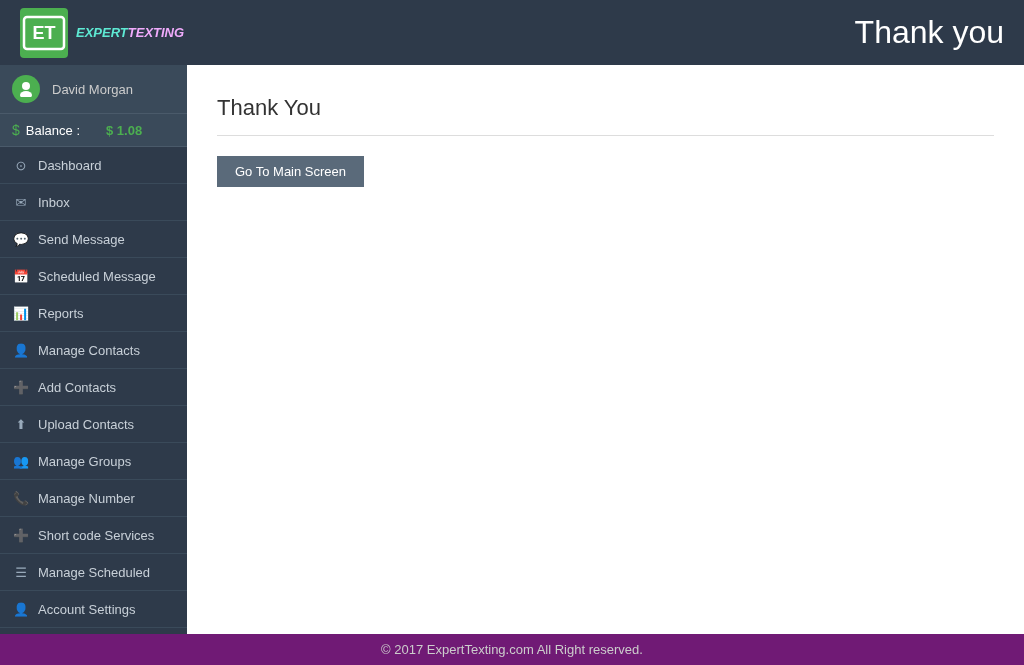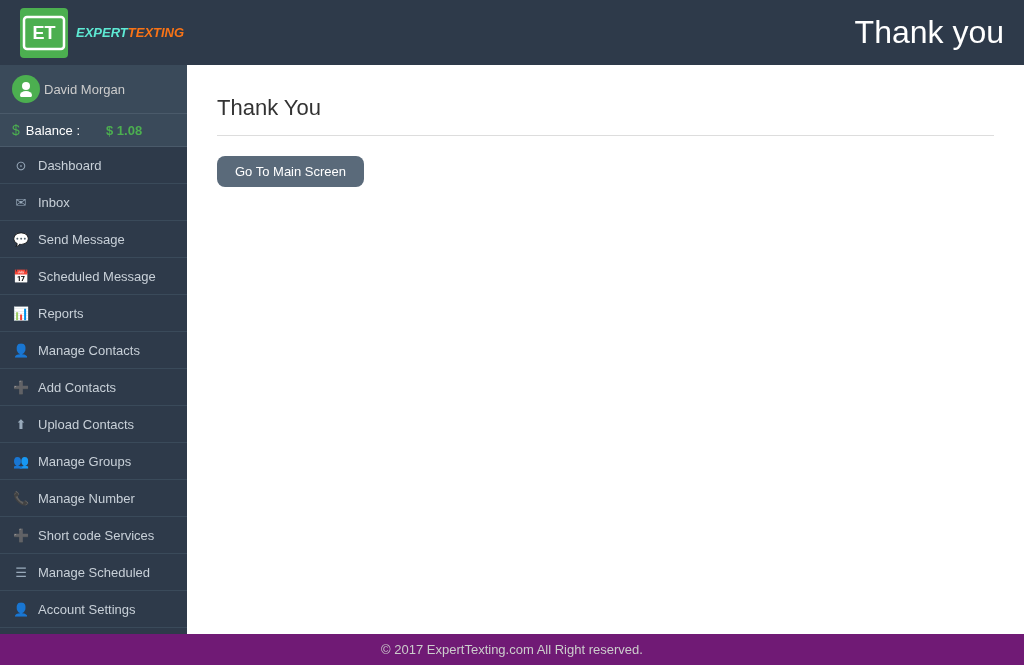--- a/index.html
+++ b/index.html
@@ -68,21 +68,21 @@
       flex-shrink: 0;
       display: flex;
       flex-direction: column;
       overflow-y: auto;
     }
     .sidebar-user {
       background: #3a4a5a;
       padding: 10px 12px;
       display: flex;
       align-items: center;
-      gap: 4px;
+      gap: 12px;
       border-bottom: 1px solid #4a5a6a;
     }
     .user-avatar-icon {
       width: 28px;
       height: 28px;
       background: #4caf50;
       border-radius: 50%;
       display: flex;
       align-items: center;
       justify-content: center;
@@ -166,21 +166,21 @@
       line-height: 1.6;
       margin-bottom: 24px;
     }
     .go-main-btn {
       background: #5a6a7a;
       color: #fff;
       border: none;
       padding: 8px 18px;
       font-size: 13px;
       cursor: pointer;
-      border-radius: 8px;
+      border-radius: 0;
     }
 
     
     .footer {
       background: #701a75;
       height: 31px;
       display: flex;
       align-items: center;
       justify-content: center;
       flex-shrink: 0;
@@ -196,21 +196,21 @@
 <div class="top-header">
   <div class="logo-area">
     <div class="logo-box">
       <svg viewBox="0 0 44 36" xmlns="http://www.w3.org/2000/svg">
         <rect x="2" y="2" width="40" height="32" rx="3" fill="none" stroke="#fff" stroke-width="2.5"></rect>
         <text x="22" y="24" text-anchor="middle" fill="#fff" font-size="18" font-weight="bold" font-family="Arial">ET</text>
       </svg>
     </div>
     <div>
       <div style="color:#fff;font-size:13px;font-weight:bold;font-style:italic;">
-        <span style="color:#5eead4;">EXPERT</span><span style="color:#f97316;">TEXTING</span>
+        <span style="color:#5eead4;">EXPERT</span><span style="color:#f0abfc;">TEXTING</span>
       </div>
     </div>
   </div>
   <div class="header-right">
     <div class="header-title">Thank you</div>
   </div>
 </div>
 
 <div class="main-layout">
 

